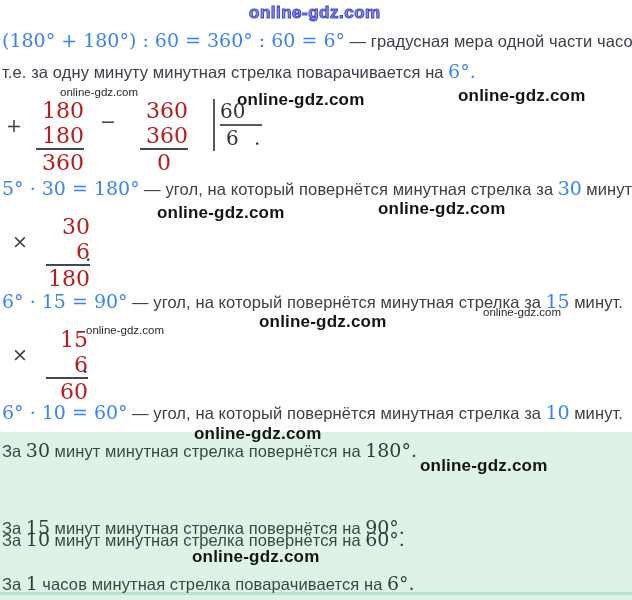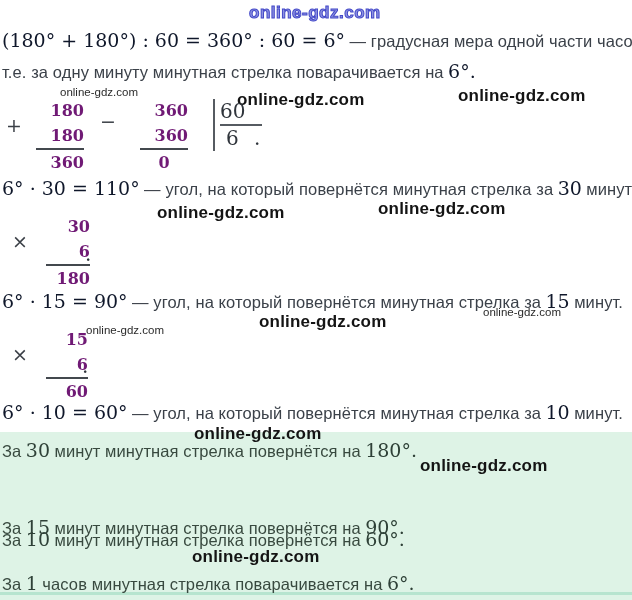--- a/index.html
+++ b/index.html
@@ -7,36 +7,36 @@
     position:relative; width:632px; height:600px;
     background:#ffffff; overflow:hidden;
     font-family:"Liberation Sans", sans-serif;
     color:#3b4149;
   }
   .green-panel { position:absolute; left:0; top:432px; width:632px; height:168px; background:#def3e6; }
   .bottom-line { position:absolute; left:0; top:592px; width:632px; height:3px; background:#aadfc7; opacity:.75; }
 
   .line { position:absolute; white-space:nowrap; }
   .t { font-family:"Liberation Sans", sans-serif; font-size:16.5px; color:#3b4149; letter-spacing:.1px; }
-  .m { font-family:"DejaVu Serif", serif; font-size:19px; color:#0f172a; }
+  .m { font-family:"DejaVu Serif", serif; font-size:19px; color:#3b82f6; }
   .green-panel-text .t, .gl .t { color:#38493f; }
   .green-panel-text .m, .gl .m { color:#2e4037; }
 
   
   .wm-b { position:absolute; font-weight:700; font-size:17px; color:#141414; white-space:nowrap; letter-spacing:.2px; }
   .wm-s { position:absolute; font-weight:400; font-size:11.5px; color:#2b2b2b; white-space:nowrap; }
   .wm-top {
     position:absolute; font-weight:700; font-size:17px; white-space:nowrap;
     color:#8d92e0; -webkit-text-stroke:1px #4348c8; letter-spacing:.5px;
   }
 
   
   .colwork { position:absolute; }
   .colwork .op { position:absolute; left:0; font-family:"DejaVu Serif", serif; font-size:19px; color:#3a3f46; }
-  .numcol { font-family:"DejaVu Serif", serif; font-size:16px; color:#701a75;font-weight:bold; }
+  .numcol { font-family:"DejaVu Serif", serif; font-size:22px; color:#b91c1c; }
   .numcol .row { height:25px; line-height:25px; text-align:right; }
   .numcol .row.underlined { border-bottom:2px solid #43484e; }
   .numcol .row.result { border-top:2px solid #43484e; }
   .numcol .row.center { text-align:center; }
 
   .divwork { position:absolute; border-left:2px solid #565b61; padding-left:5px; }
   .divwork .d-row { font-family:"DejaVu Serif", serif; font-size:20px; color:#2f343b; height:25px; line-height:24px; width:36px; }
   .divwork .d-quot { border-top:2px solid #565b61; padding-left:6px; }
   .dot { position:absolute; font-family:"DejaVu Serif", serif; font-size:20px; color:#2f343b; }
 </style>
@@ -88,21 +88,21 @@
     </div>
   </div>
 
   <div class="divwork" style="left:213px; top:99px; height:52px;">
     <div class="d-row">60</div>
     <div class="d-row d-quot">6</div>
   </div>
   <span class="dot" style="left:254px; top:126px;">.</span>
 
   <div class="line" style="left:2px; top:177px;">
-    <span class="m">6° · 30 = 110°</span>
+    <span class="m">5° · 30 = 180°</span>
     <span class="t">— угол, на который повернётся минутная стрелка за</span>
     <span class="m">30</span>
     <span class="t">минут.</span>
   </div>
 
   <div class="colwork" style="left:12px; top:214px;">
     <span class="op" style="top:16px;">×</span>
     <div class="numcol" style="margin-left:34px; width:44px;">
       <div class="row">30</div>
       <div class="row">6</div>

